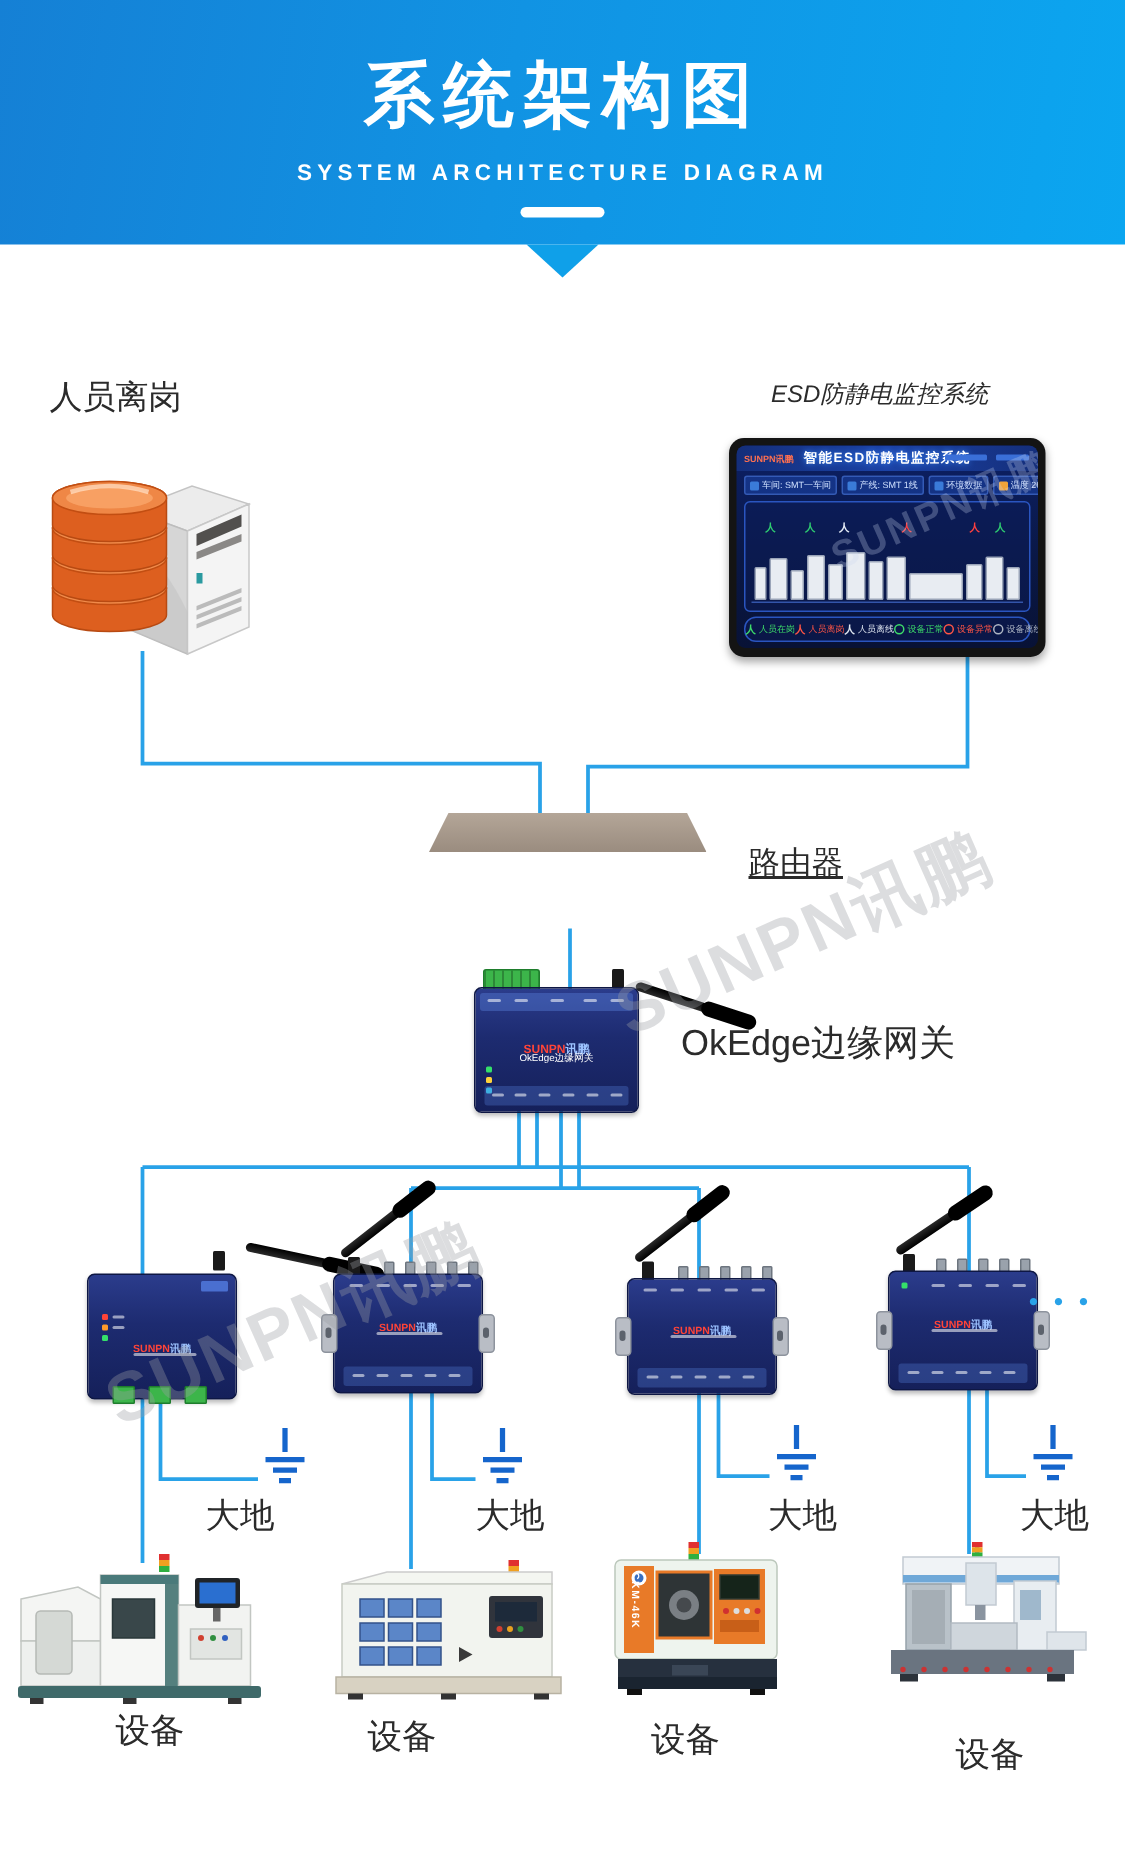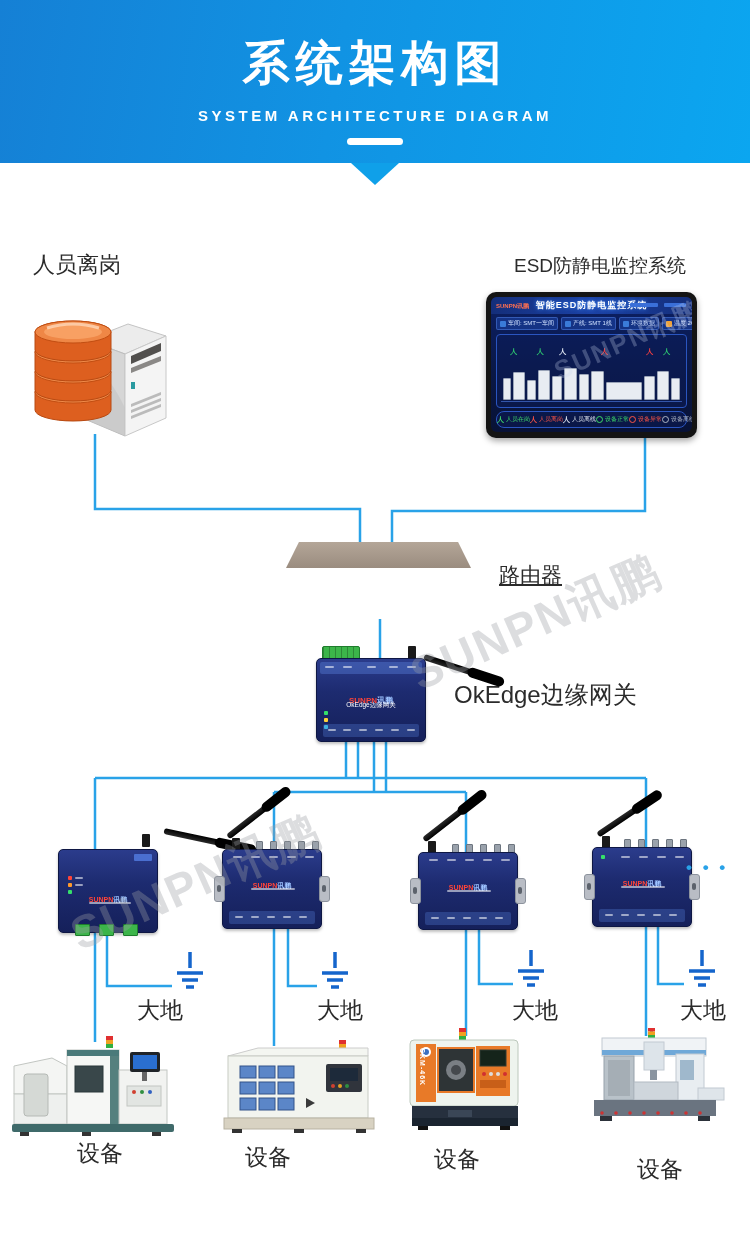--- a/index.html
+++ b/index.html
@@ -117,21 +117,21 @@
     </g>
     <g stroke="#1565cc" stroke-width="3.5" fill="none">
       <path d="M190 952 V968 M177 973 H203 M182 980 H198 M186 987 H194"></path>
       <path d="M335 952 V968 M322 973 H348 M327 980 H343 M331 987 H339"></path>
       <path d="M531 950 V966 M518 971 H544 M523 978 H539 M527 985 H535"></path>
       <path d="M702 950 V966 M689 971 H715 M694 978 H710 M698 985 H706"></path>
     </g>
   </svg>
 
   <div class="abs lbl" style="left:33px;top:250px;font-size:22px;z-index:2;">人员离岗</div>
-  <div class="abs lbl" style="left:514px;top:253px;font-size:19px;z-index:2;">ESD防静电监控系统</div>
+  <div class="abs lbl" style="left:514px;top:253px;font-size:16px;z-index:2;font-style:italic;">ESD防静电监控系统</div>
   <div class="abs lbl" style="left:499px;top:561px;font-size:21px;z-index:2;text-decoration:underline;">路由器</div>
   <div class="abs lbl" style="left:454px;top:679px;font-size:24px;z-index:2;">OkEdge边缘网关</div>
 
   <svg class="abs" style="left:25px;top:298px;z-index:2;" width="150" height="142" viewBox="0 0 150 142">
     <g>
       <polygon points="62,42 103,26 141,38 100,56" fill="#ececec" stroke="#c4c4c4" stroke-width="1"></polygon>
       <polygon points="62,42 100,56 100,138 62,122" fill="#d6d6d6" stroke="#bdbdbd" stroke-width="1"></polygon>
       <polygon points="100,56 141,38 141,120 100,138" fill="#f4f4f4" stroke="#c8c8c8" stroke-width="1"></polygon>
       <polygon points="106,58 136,45 136,53 106,66" fill="#52504e"></polygon>
       <polygon points="106,70 136,58 136,63 106,75" fill="#8a8886"></polygon>

